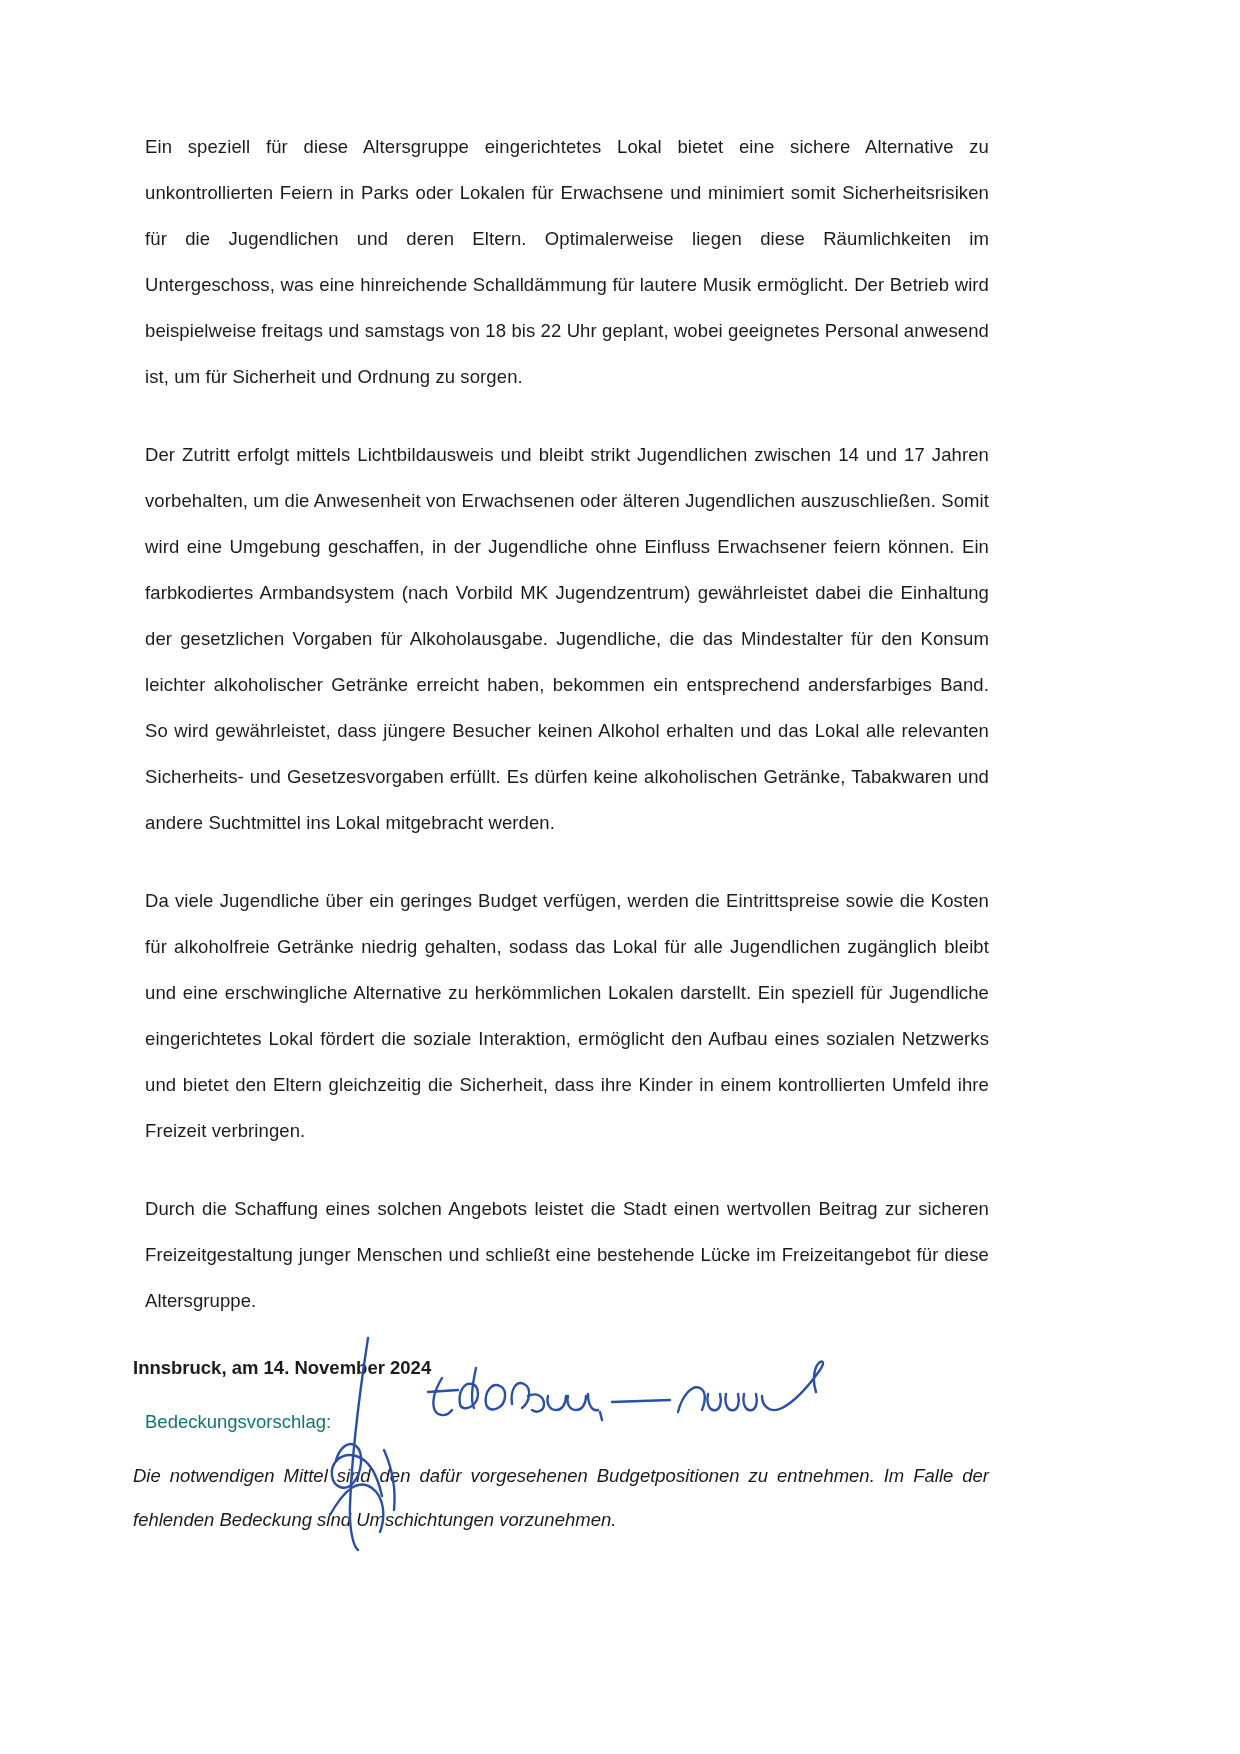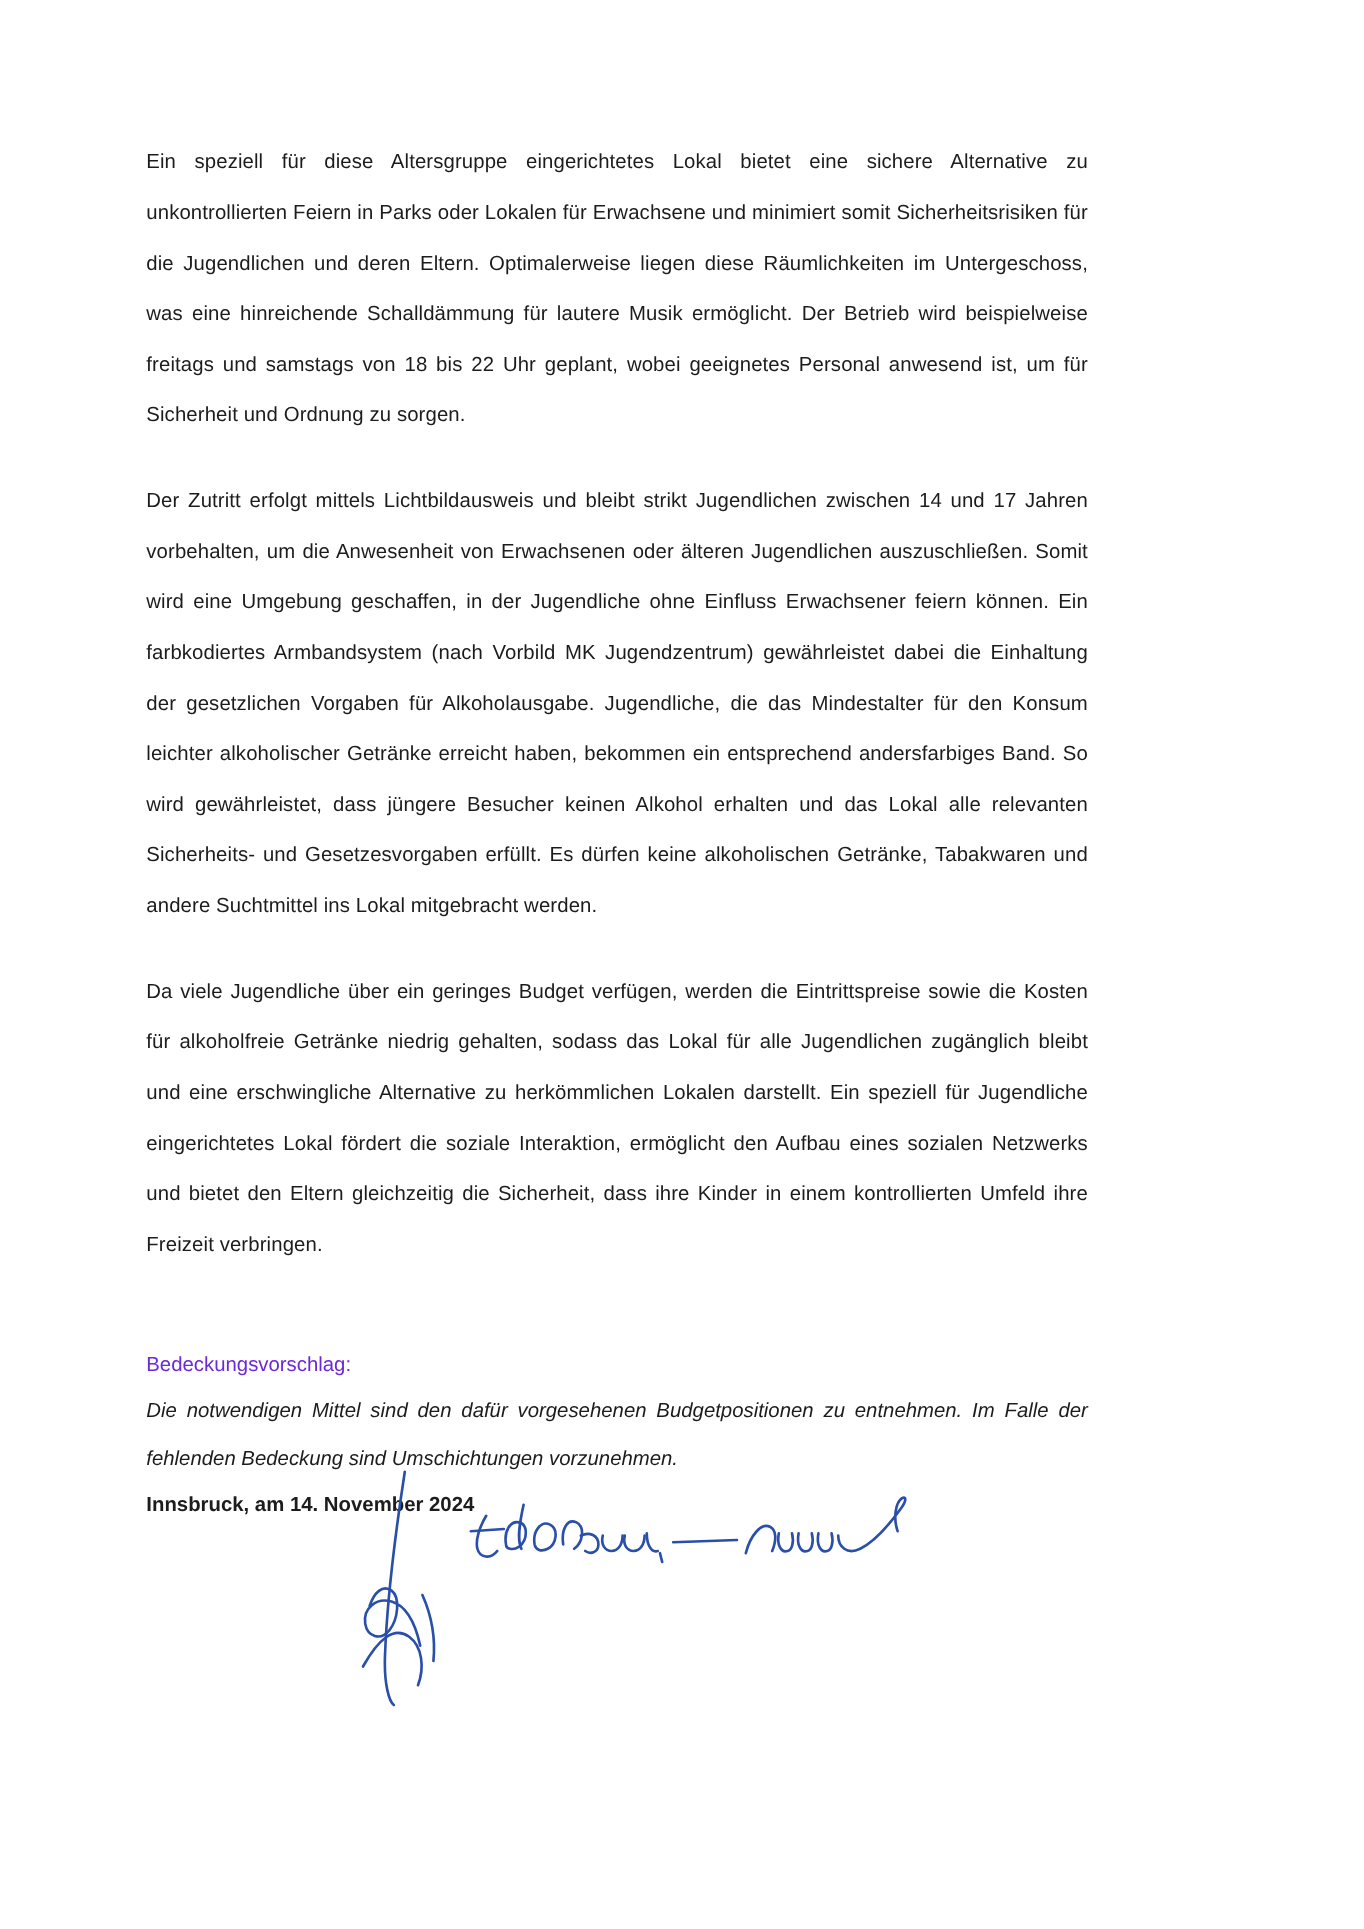--- a/index.html
+++ b/index.html
@@ -20,39 +20,39 @@
     inset: 0;
     background: #ffffff;
   }
   .content {
     position: absolute;
     left: 133px;
     top: 124px;
     width: 856px;
   }
   p.body-par {
-    margin: 0 0 32px 0;
+    margin: 0 0 32px 12px;
     font-size: 18.5px;
     line-height: 46px;
     text-align: justify;
     text-justify: inter-word;
     color: #1c1c1c;
     letter-spacing: 0.1px;
   }
   p.body-par:last-child {
     margin-bottom: 0;
   }
   .section-gap {
     height: 34px;
   }
   .coverage-label {
-    margin: 0;
+    margin: 12px;
     font-size: 18.5px;
     line-height: 40px;
-    color: #6d28d9;
+    color: #0f766e;
   }
   .coverage-text {
     margin: 0;
     font-size: 18.5px;
     line-height: 44px;
     font-style: italic;
     color: #1c1c1c;
     text-align: justify;
     width: 856px;
   }
@@ -80,20 +80,21 @@
 </style>
 </head>
 <body>
 
 <div class="page">
 
   <div class="content">
     <p class="body-par">Ein speziell für diese Altersgruppe eingerichtetes Lokal bietet eine sichere Alternative zu unkontrollierten Feiern in Parks oder Lokalen für Erwachsene und minimiert somit Sicherheitsrisiken für die Jugendlichen und deren Eltern. Optimalerweise liegen diese Räumlichkeiten im Untergeschoss, was eine hinreichende Schalldämmung für lautere Musik ermöglicht. Der Betrieb wird beispielweise freitags und samstags von 18 bis 22 Uhr geplant, wobei geeignetes Personal anwesend ist, um für Sicherheit und Ordnung zu sorgen.</p>
     <p class="body-par">Der Zutritt erfolgt mittels Lichtbildausweis und bleibt strikt Jugendlichen zwischen 14 und 17 Jahren vorbehalten, um die Anwesenheit von Erwachsenen oder älteren Jugendlichen auszuschließen. Somit wird eine Umgebung geschaffen, in der Jugendliche ohne Einfluss Erwachsener feiern können. Ein farbkodiertes Armbandsystem (nach Vorbild MK Jugendzentrum) gewährleistet dabei die Einhaltung der gesetzlichen Vorgaben für Alkoholausgabe. Jugendliche, die das Mindestalter für den Konsum leichter alkoholischer Getränke erreicht haben, bekommen ein entsprechend andersfarbiges Band. So wird gewährleistet, dass jüngere Besucher keinen Alkohol erhalten und das Lokal alle relevanten Sicherheits- und Gesetzesvorgaben erfüllt. Es dürfen keine alkoholischen Getränke, Tabakwaren und andere Suchtmittel ins Lokal mitgebracht werden.</p>
     <p class="body-par">Da viele Jugendliche über ein geringes Budget verfügen, werden die Eintrittspreise sowie die Kosten für alkoholfreie Getränke niedrig gehalten, sodass das Lokal für alle Jugendlichen zugänglich bleibt und eine erschwingliche Alternative zu herkömmlichen Lokalen darstellt. Ein speziell für Jugendliche eingerichtetes Lokal fördert die soziale Interaktion, ermöglicht den Aufbau eines sozialen Netzwerks und bietet den Eltern gleichzeitig die Sicherheit, dass ihre Kinder in einem kontrollierten Umfeld ihre Freizeit verbringen.</p>
+    <p class="body-par">Durch die Schaffung eines solchen Angebots leistet die Stadt einen wertvollen Beitrag zur sicheren Freizeitgestaltung junger Menschen und schließt eine bestehende Lücke im Freizeitangebot für diese Altersgruppe.</p>
 
     <div class="section-gap"></div>
 
     <p class="coverage-label">Bedeckungsvorschlag:</p>
     <p class="coverage-text">Die notwendigen Mittel sind den dafür vorgesehenen Budgetpositionen zu entnehmen. Im Falle der fehlenden Bedeckung sind Umschichtungen vorzunehmen.</p>
   </div>
 
   <div class="date-line">Innsbruck, am 14. November 2024</div>
 
   <div class="signature-area">

